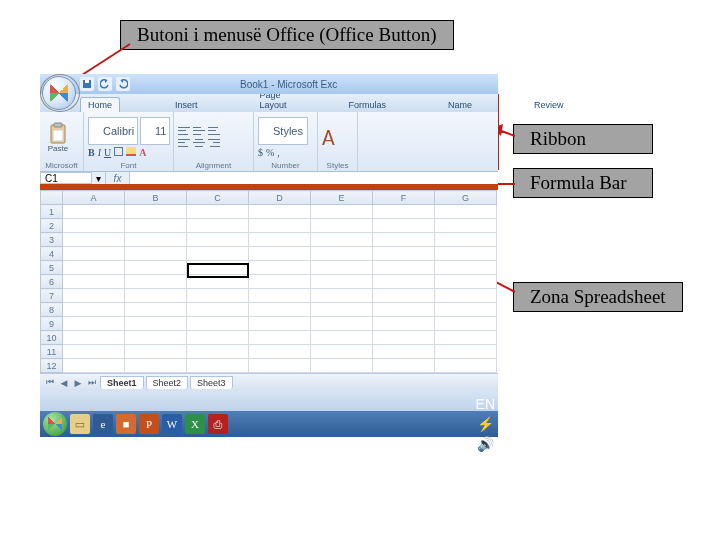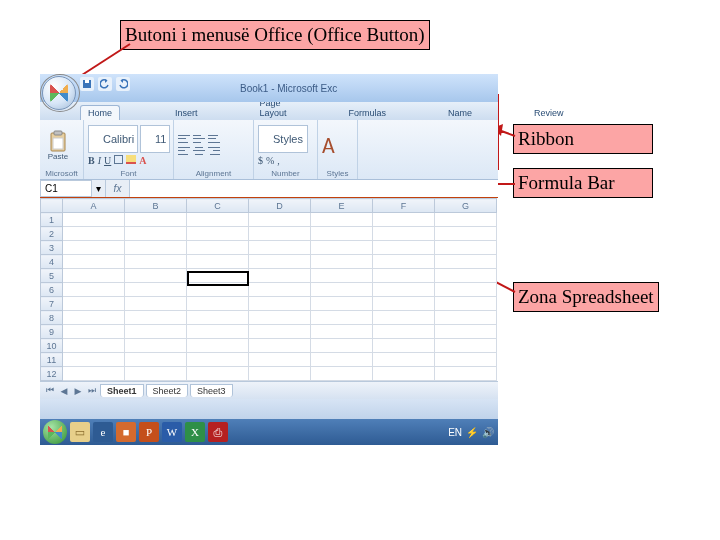--- a/index.html
+++ b/index.html
@@ -7,35 +7,35 @@
   width: 720px;
   height: 540px;
   background: #fff;
   font-family: "Times New Roman", serif;
   position: relative;
   overflow: hidden;
 }
 .callout {
   position: absolute;
   border: 1.5px solid #000;
-  background: #fca5a5;
-  padding: 3px 4px;
+  background: #a3a3a3;
+  padding: 3px 16px;
   font-size: 19px;
   white-space: nowrap;
 }
 .screenshot {
   position: absolute;
   left: 40px;
   top: 74px;
   width: 458px;
   height: 400px;
 }
 
 .titlebar {
-  height: 28px;
+  height: 20px;
   background: linear-gradient(#cfe3fb, #a7c7ec);
   display: flex;
   align-items: center;
   font-size: 10px;
   font-family: Tahoma, sans-serif;
   color: #3b5b86;
   position: relative;
 }
 .office-btn {
   width: 34px; height: 34px;
@@ -144,21 +144,21 @@
 .align-row { display:flex; gap:3px; }
 .align-row span { width:12px;height:10px;display:flex;flex-direction:column;justify-content:space-around; }
 .align-row span i { height:1px;background:#5d7694;display:block; }
 .num-box { display:flex;flex-direction:column;gap:2px; }
 .big-a { font-size:22px;font-family:Calibri;color:#a64e2e;display:flex;align-items:center; }
 
 .fbar {
   height: 18px;
   display: flex;
   background: #e8eef6;
-  border-bottom: 1px solid #c2410c;
+  border-bottom: 6px solid #c2410c;
   font-family: Tahoma,sans-serif;
   font-size: 10px;
 }
 .namebox {
   width: 52px;
   background: #fff;
   border: 1px solid #b9c9dc;
   padding: 0 4px;
   display:flex;align-items:center;
 }
@@ -238,22 +238,22 @@
   background-size:7px 7px;background-repeat:no-repeat;
   background-position:0 0,7px 0,0 7px,7px 7px;
 }
 .tbicon {
   width:20px;height:20px;border-radius:2px;
   display:flex;align-items:center;justify-content:center;
   font-size:11px;color:#fff;
 }
 .tray {
   margin-left:auto;
-  display:flex;align-items:flex-start;gap:4px;
-  font-size:10px;color:#fff;font-family:Tahoma,sans-serif;
+  display:flex;align-items:flex-end;gap:4px;
+  font-size:14px;color:#fff;font-family:Tahoma,sans-serif;flex-direction:column;
 }
 
 svg.arrow { position:absolute; overflow:visible; pointer-events:none; }
 svg.arrow line, svg.arrow path { stroke:#c11818; stroke-width:2; fill:none; }
 svg.arrow polygon { fill:#c11818; }
 </style>
 </head>
 <body>
 
 <div class="callout" style="left:120px;top:20px;">Butoni i menusë Office (Office Button)</div>

